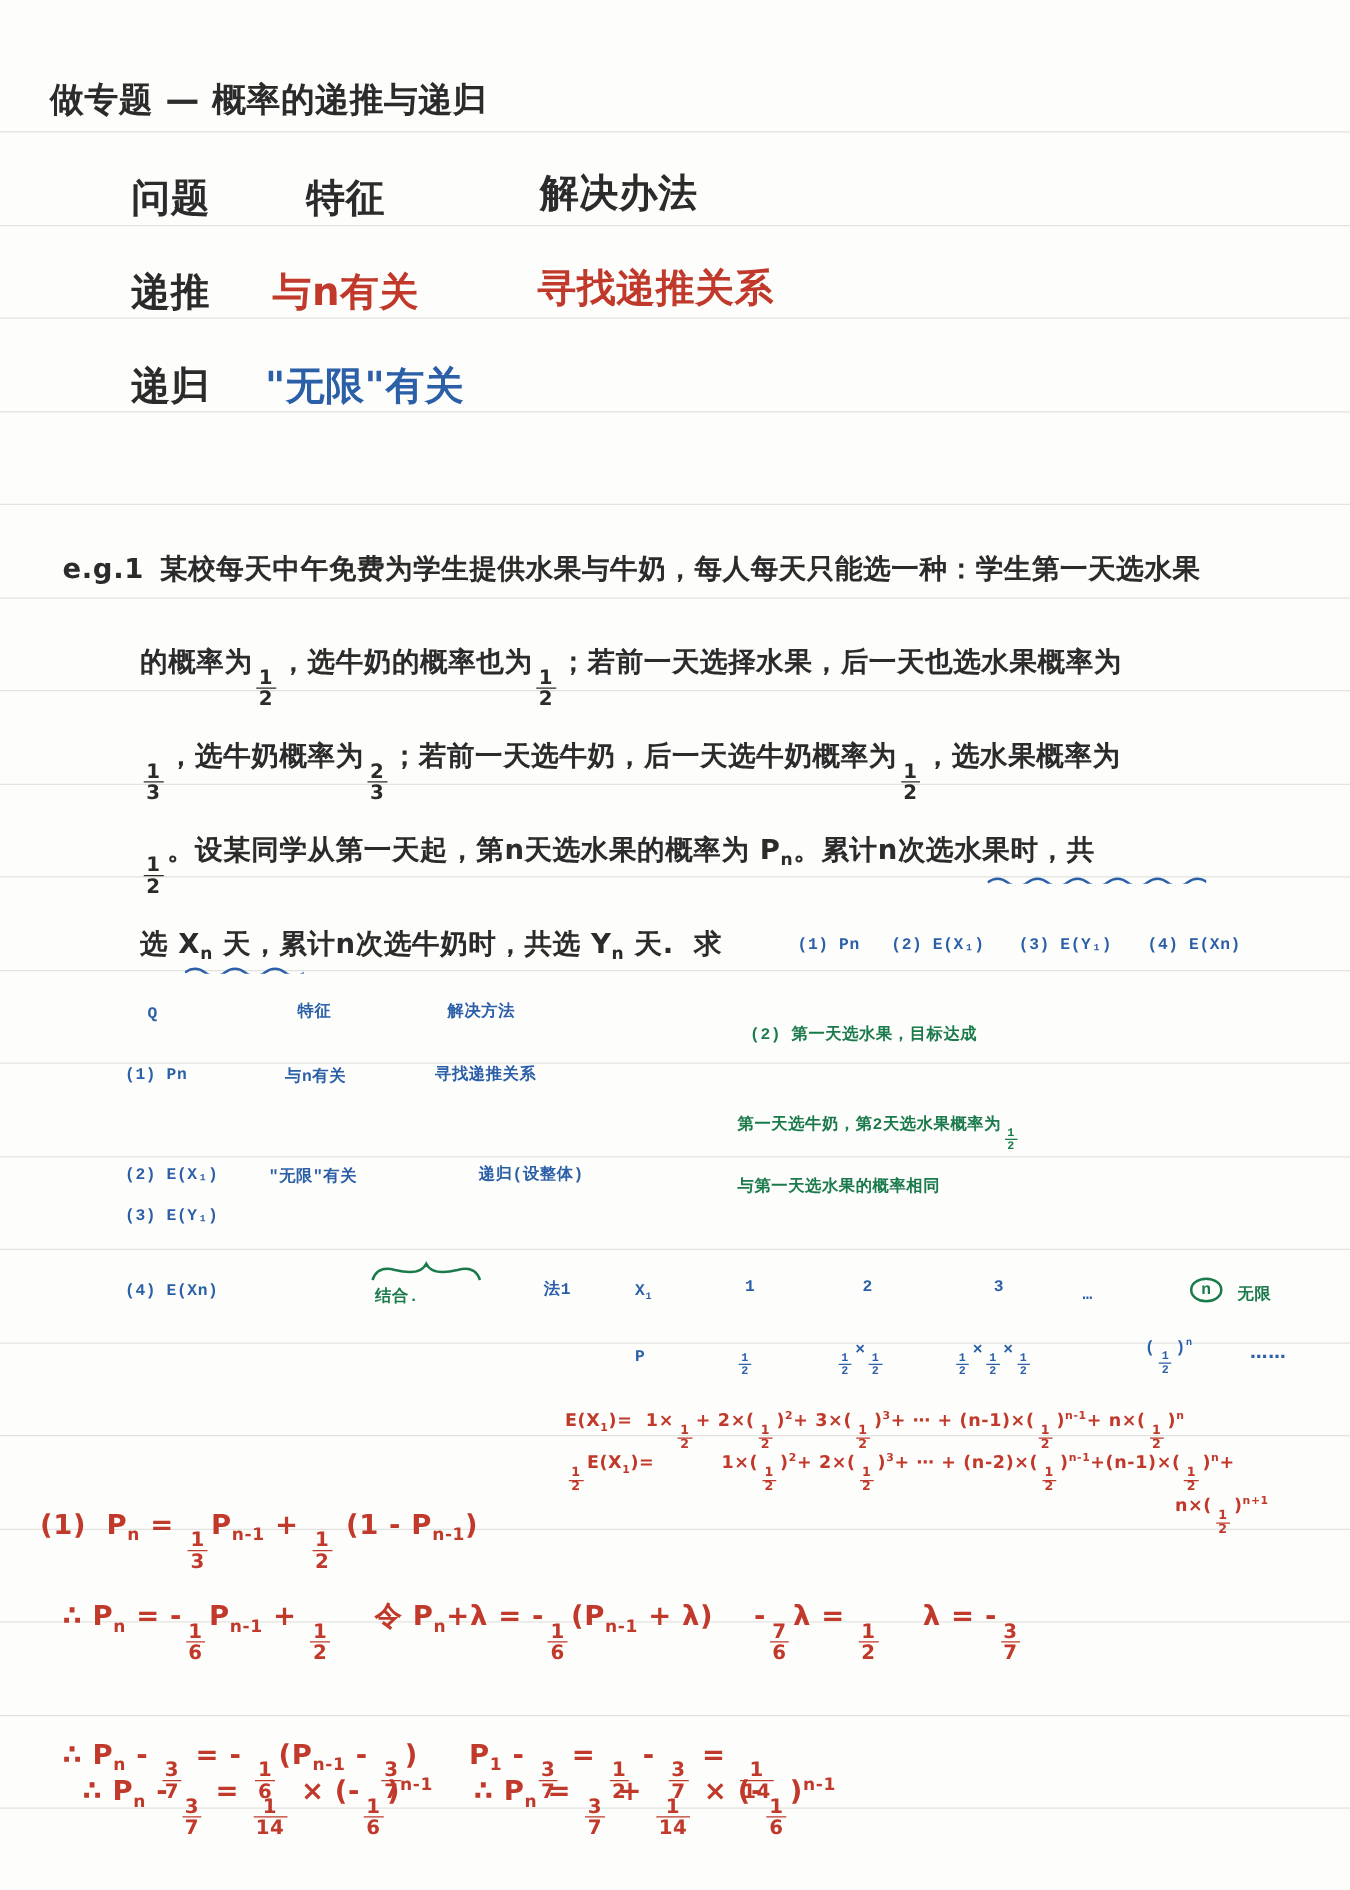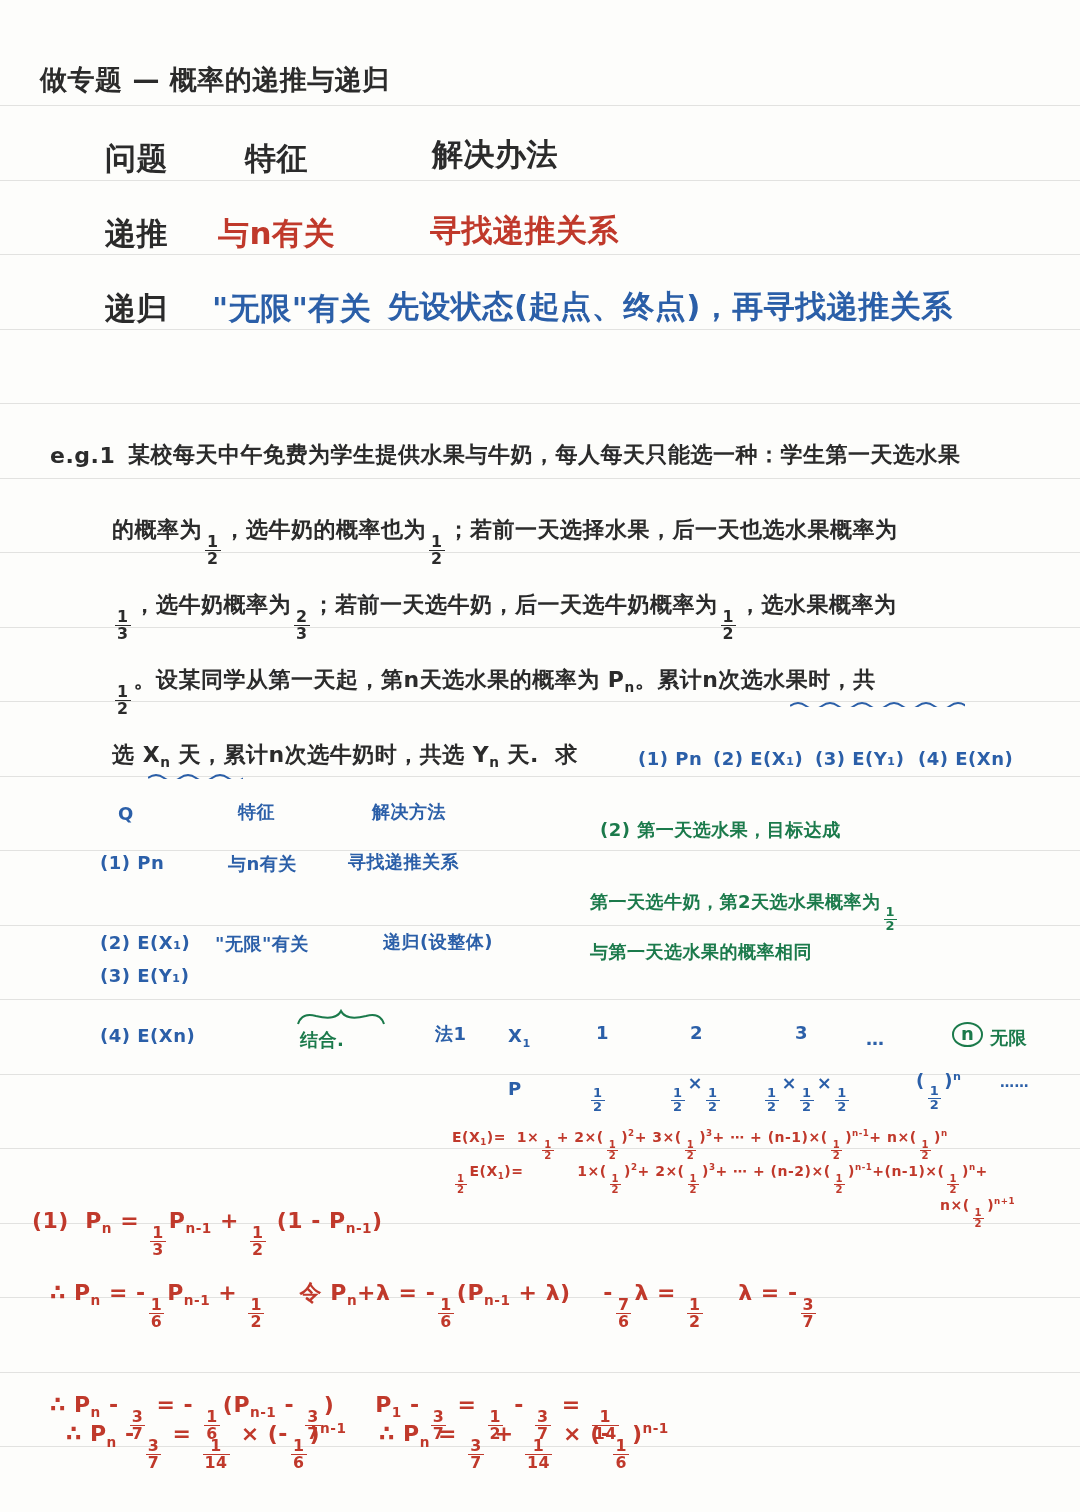--- a/index.html
+++ b/index.html
@@ -15,21 +15,21 @@
   .page{position:absolute;inset:0;z-index:1;}
   .ink{position:absolute;white-space:nowrap;}
   .blk{color:#2b2b2b;}
   .red{color:#c0392b;}
   .blu{color:#2b5fa8;}
   .grn{color:#1b7a4b;}
   .hand{font-family:"DejaVu Sans","Liberation Sans",sans-serif;font-weight:600;letter-spacing:.5px;}
   .t-title{font-size:27px;}
   .t-hdr{font-size:31px;}
   .t-body{font-size:22px;}
-  .t-sm{font-size:18px;}
+  .t-sm{font-size:13px;font-family:Liberation Mono, monospace;}
   .t-tiny{font-size:14px;}
   
   .fr{display:inline-flex;flex-direction:column;align-items:center;vertical-align:-0.45em;line-height:1;margin:0 3px;}
   .fr .n{font-size:.72em;padding:0 2px;}
   .fr .d{font-size:.72em;border-top:1.6px solid currentColor;padding:0 2px;}
   sub,sup{font-size:.62em;}
   .squig{position:absolute;height:7px;}
   .circ{display:inline-block;border:2px solid currentColor;border-radius:50%;padding:1px 7px;line-height:1.05;}
   .brace{position:absolute;font-size:26px;}
 </style>
@@ -65,21 +65,20 @@
   <div class="ink hand blk t-hdr" style="left:105px;top:138px;">问题</div>
   <div class="ink hand blk t-hdr" style="left:245px;top:138px;">特征</div>
   <div class="ink hand blk t-hdr" style="left:432px;top:134px;">解决办法</div>
 
   <div class="ink hand blk t-hdr" style="left:105px;top:213px;">递推</div>
   <div class="ink hand red t-hdr" style="left:218px;top:213px;">与n有关</div>
   <div class="ink hand red t-hdr" style="left:430px;top:210px;">寻找递推关系</div>
 
   <div class="ink hand blk t-hdr" style="left:105px;top:288px;">递归</div>
   <div class="ink hand blu t-hdr" style="left:212px;top:288px;">"无限"有关</div>
-  <div class="ink hand blu t-hdr" style="left:388px;top:286px;">先设状态(起点、终点)，再寻找递推关系</div>
 
   <div class="ink hand blk t-body" style="left:50px;top:443px;">e.g.1</div>
   <div class="ink hand blk t-body" style="left:128px;top:440px;">某校每天中午免费为学生提供水果与牛奶，每人每天只能选一种：学生第一天选水果</div>
 
   <div class="ink hand blk t-body" style="left:112px;top:515px;">
     的概率为<span class="fr">
         <span class="n">1</span>
         <span class="d">2</span>
       </span>，选牛奶的概率也为<span class="fr">
         <span class="n">1</span>
@@ -115,21 +114,21 @@
     <path d="M0 6 Q 8 0 16 6 T 32 6 T 48 6 T 64 6 T 80 6 T 96 6" fill="none" stroke="#2b5fa8" stroke-width="2"></path>
   </svg>
 
   <div class="ink hand blu t-sm" style="left:638px;top:748px;">(1) Pn</div>
   <div class="ink hand blu t-sm" style="left:713px;top:748px;">(2) E(X₁)</div>
   <div class="ink hand blu t-sm" style="left:815px;top:748px;">(3) E(Y₁)</div>
   <div class="ink hand blu t-sm" style="left:918px;top:748px;">(4) E(Xn)</div>
 
   <div class="ink hand blu t-sm" style="left:118px;top:803px;">Q</div>
   <div class="ink hand blu t-sm" style="left:238px;top:800px;">特征</div>
-  <div class="ink hand blu t-sm" style="left:372px;top:800px;">解决方法</div>
+  <div class="ink hand blu t-sm" style="left:358px;top:800px;">解决方法</div>
 
   <div class="ink hand blu t-sm" style="left:100px;top:852px;">(1) Pn</div>
   <div class="ink hand blu t-sm" style="left:228px;top:852px;">与n有关</div>
   <div class="ink hand blu t-sm" style="left:348px;top:850px;">寻找递推关系</div>
 
   <div class="ink hand blu t-sm" style="left:100px;top:932px;">(2) E(X₁)</div>
   <div class="ink hand blu t-sm" style="left:215px;top:932px;">"无限"有关</div>
   <div class="ink hand blu t-sm" style="left:383px;top:930px;">递归(设整体)</div>
 
   <div class="ink hand blu t-sm" style="left:100px;top:965px;">(3) E(Y₁)</div>

